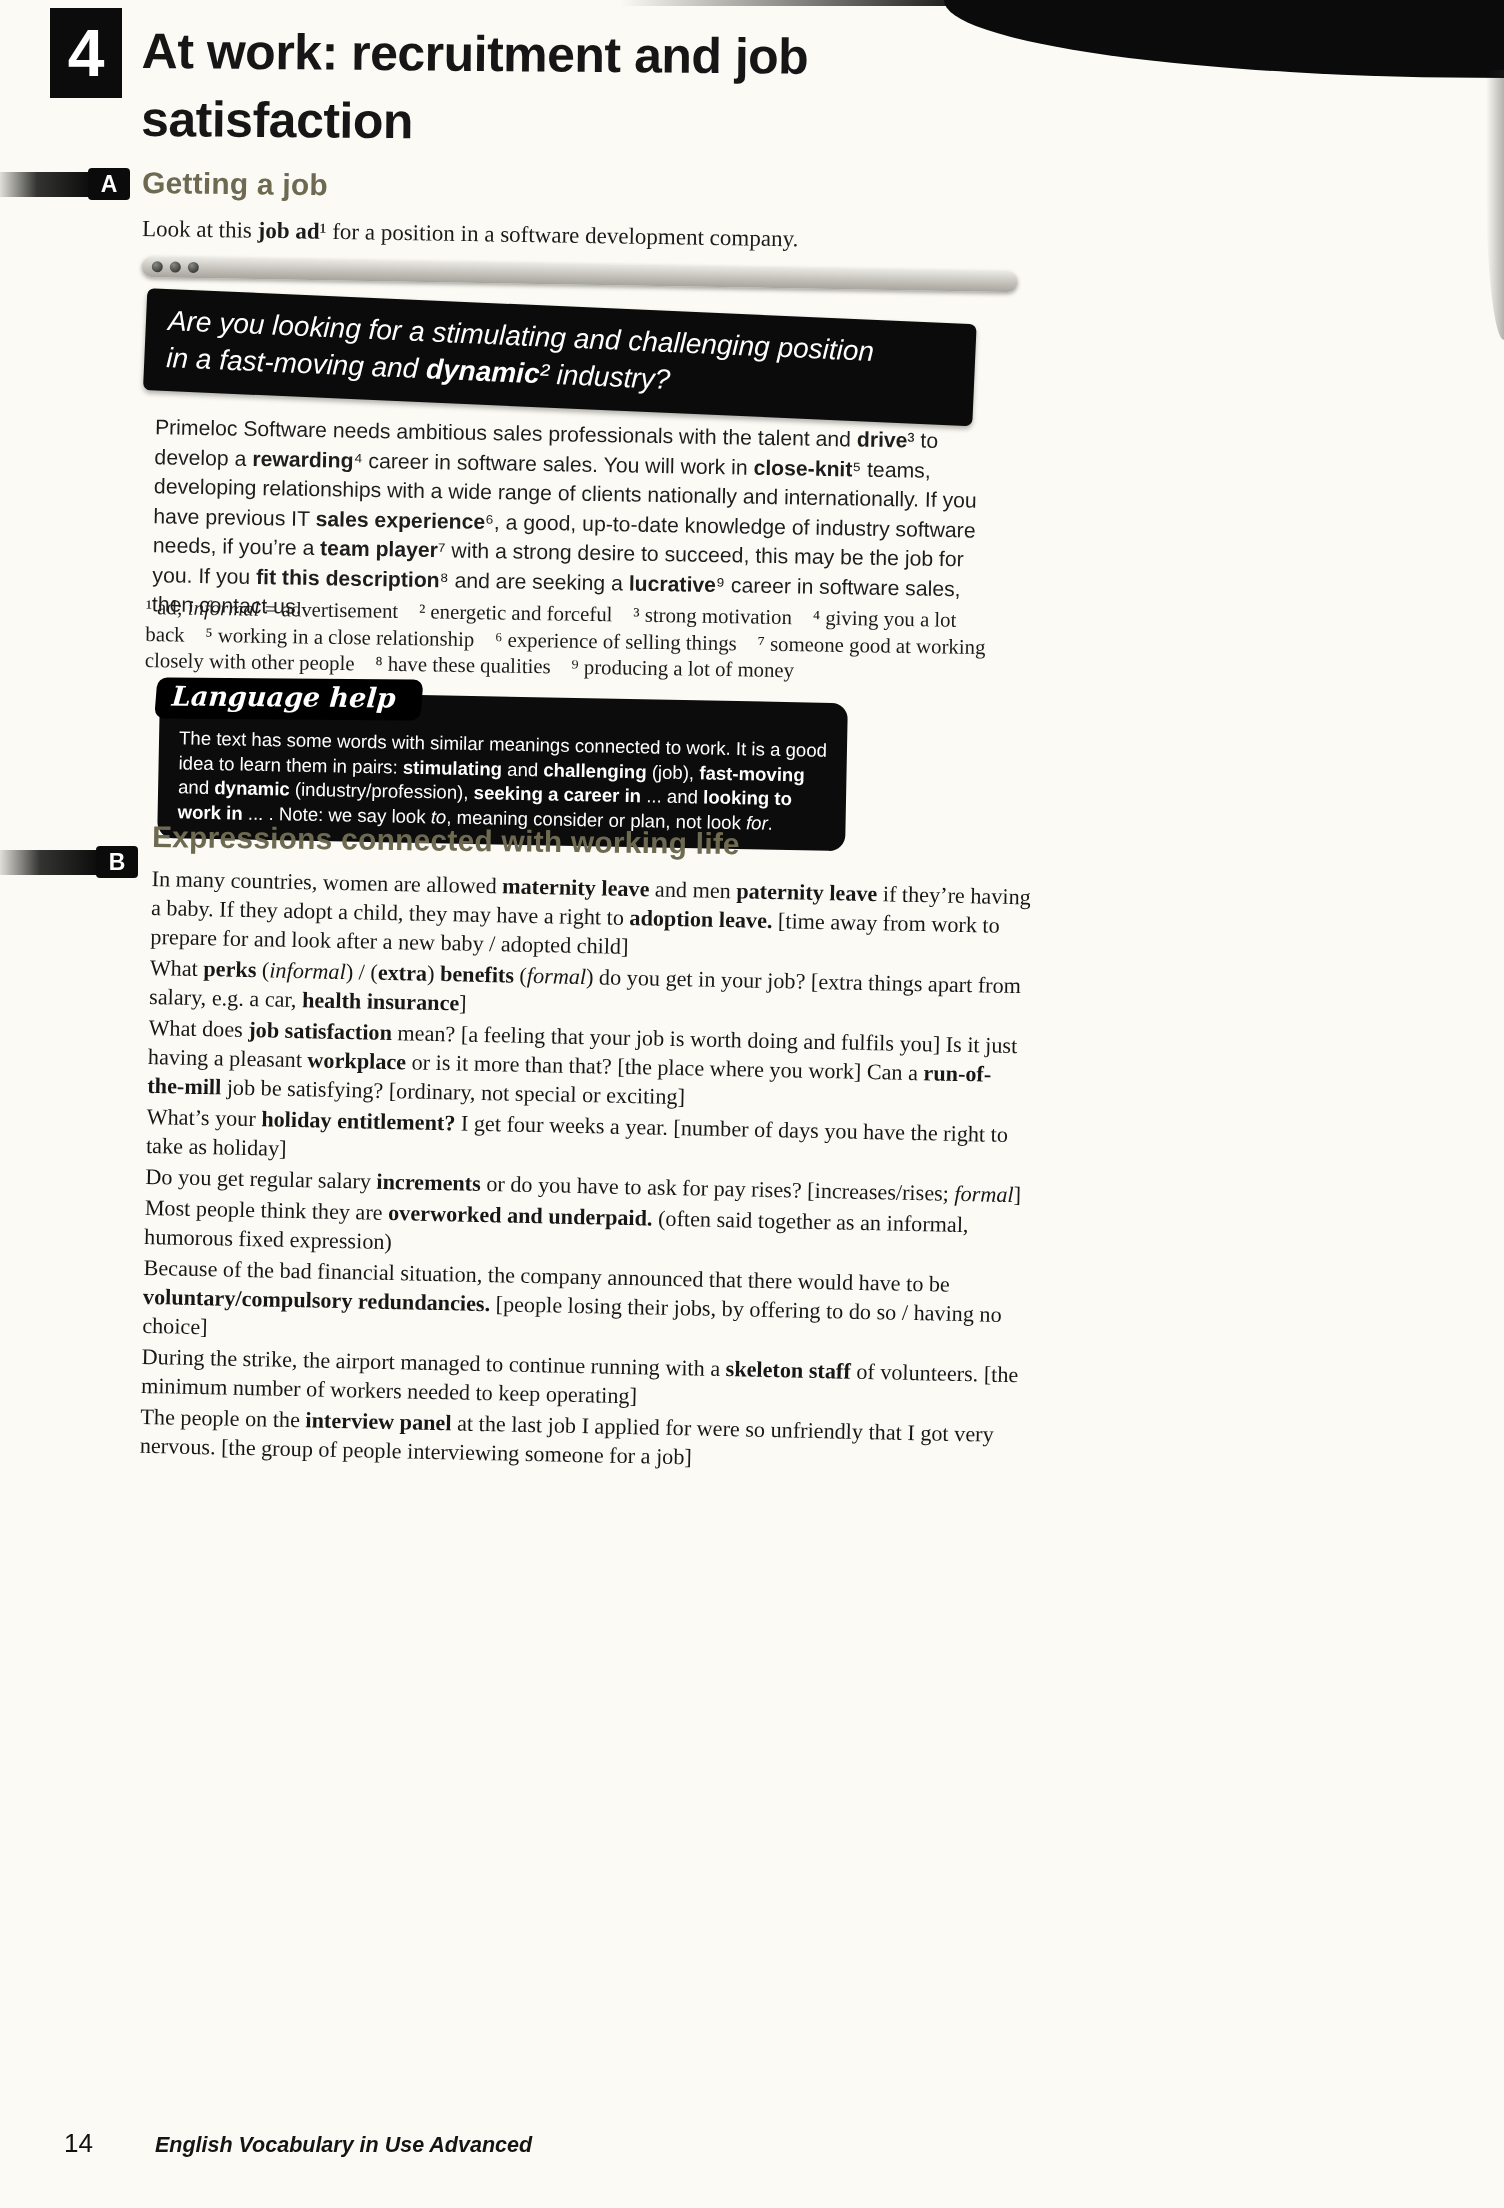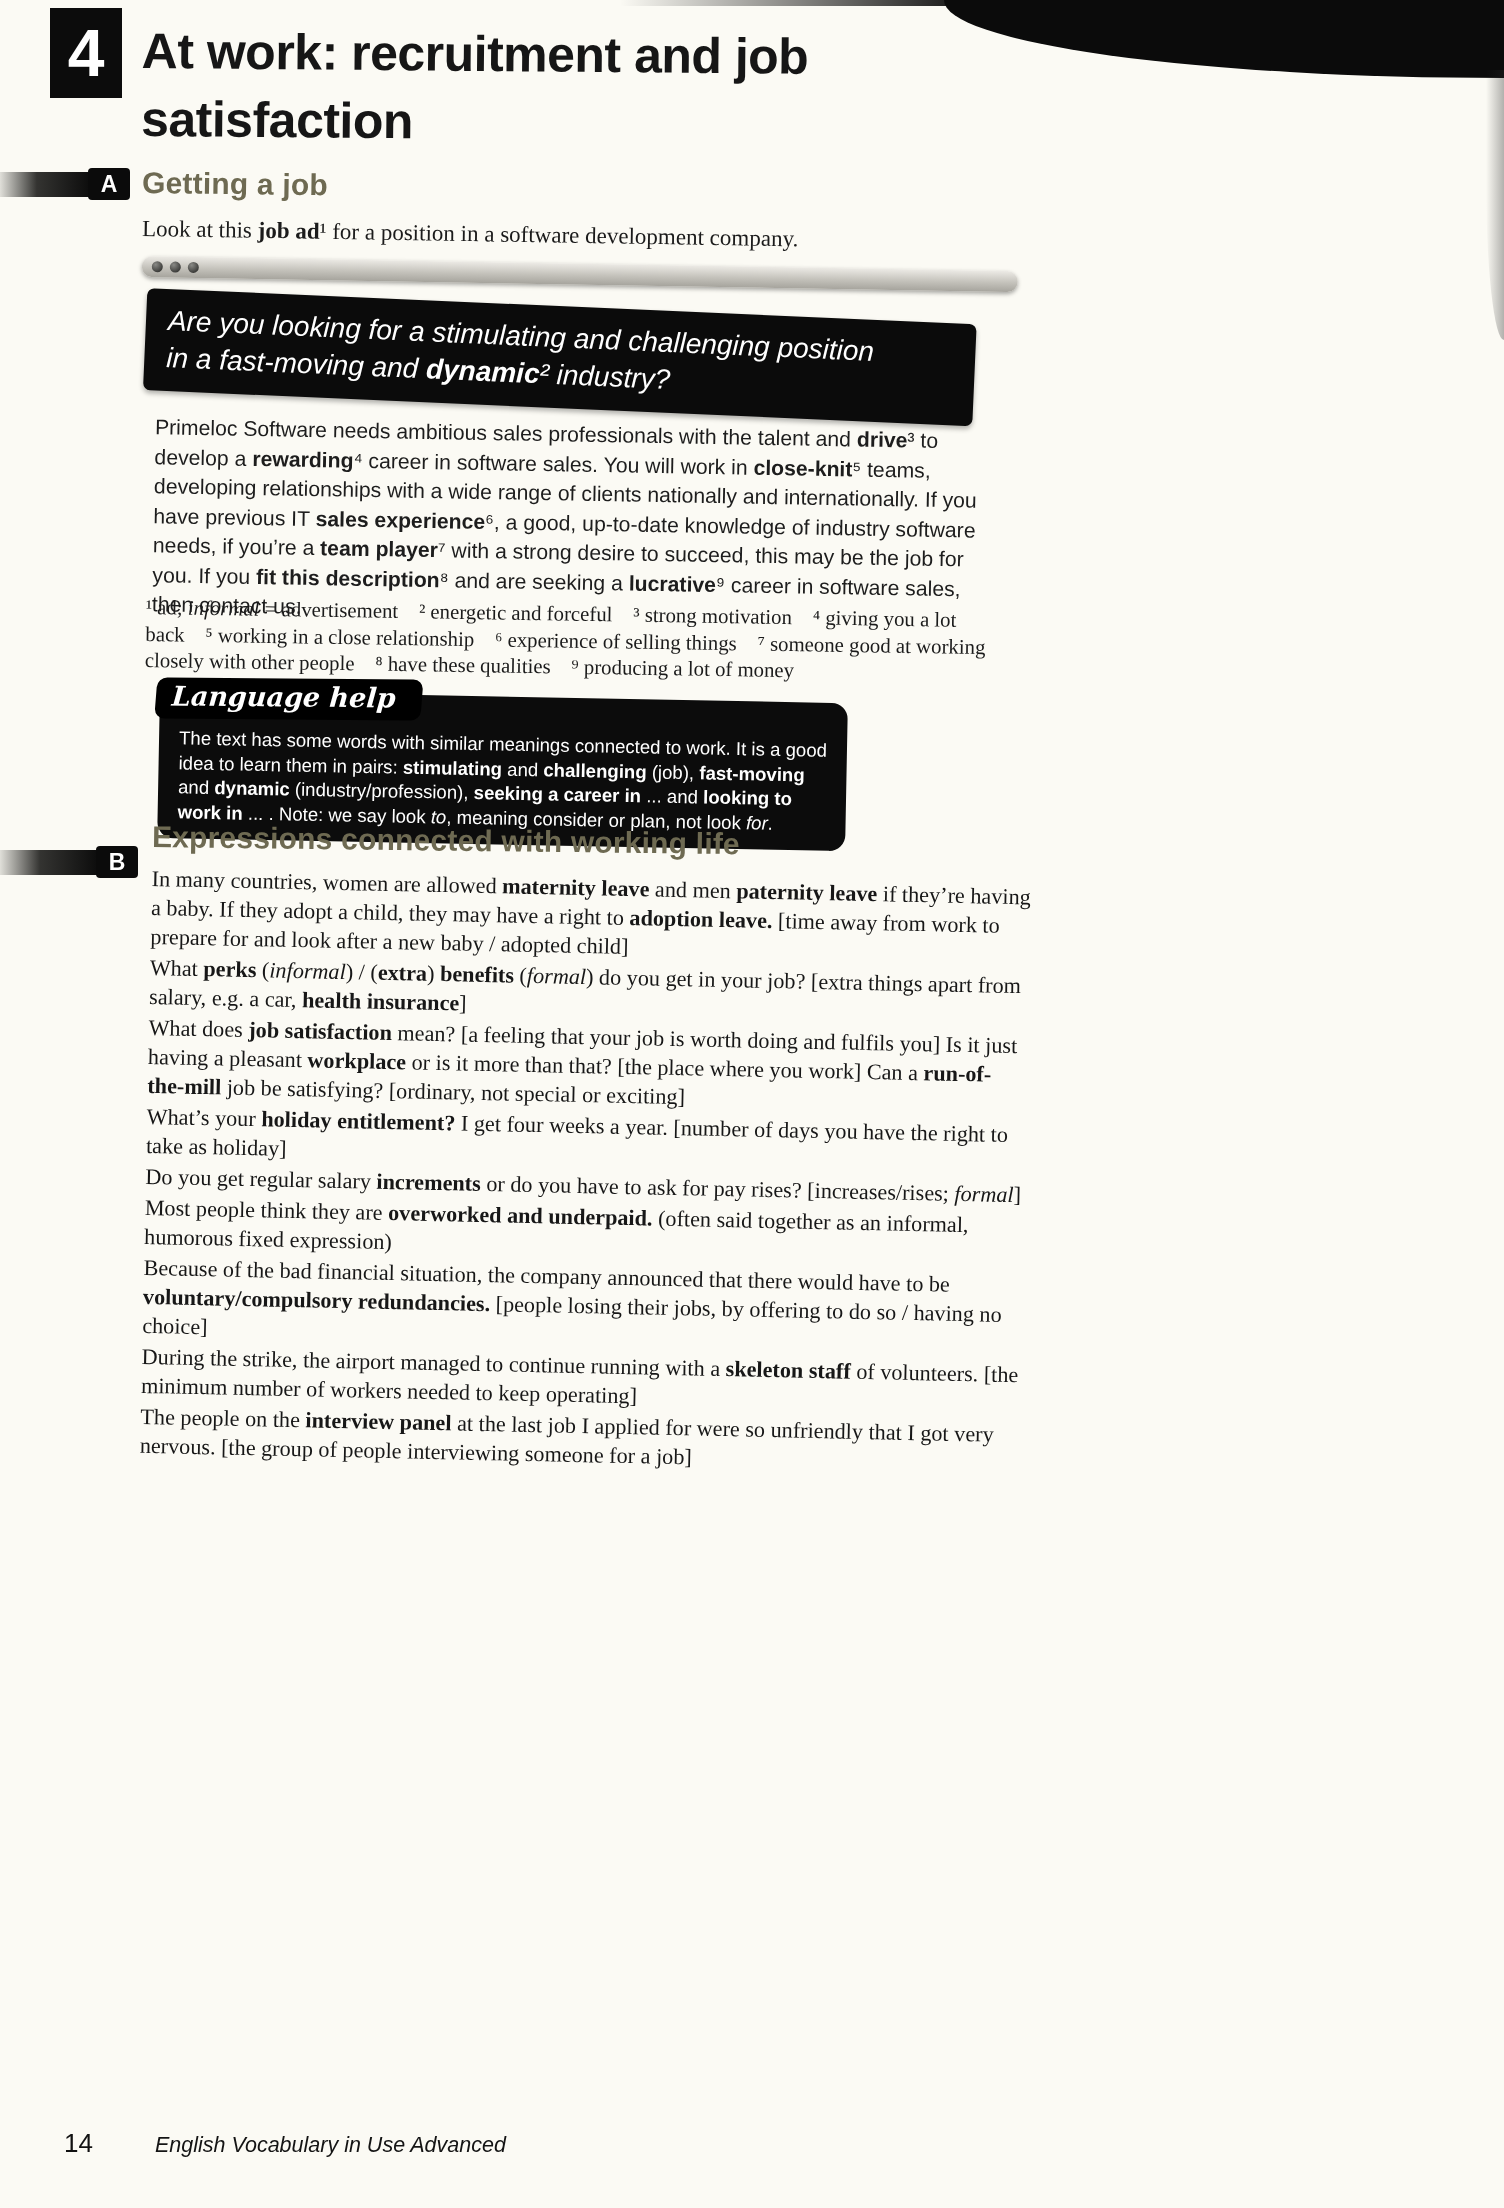--- a/index.html
+++ b/index.html
@@ -76,21 +76,21 @@
   
   .section-b{position:absolute;top:820px;left:152px;width:1300px;}
   .section-b .heading{transform:rotate(0.7deg);transform-origin:left center;margin-bottom:10px;}
   .bpara-wrap{transform:rotate(1.2deg);transform-origin:left top;}
   .bpara{margin:0 0 2px 0;width:880px;font-size:22.2px;line-height:29px;color:#171717;}
 
   
   .footer{position:absolute;top:2128px;left:64px;display:flex;align-items:baseline;}
   .page-num{font-family:"Liberation Sans",sans-serif;font-weight:400;font-size:26px;color:#111;}
   .book-title{margin-left:62px;font-family:"Liberation Sans",sans-serif;font-style:italic;
-       font-weight:400;font-size:21.5px;color:#141414;}
+       font-weight:700;font-size:21.5px;color:#141414;}
 
   .st-b{font-weight:700;}
   .st-i{font-style:italic;}
 </style>
 </head>
 <body>
 
 <div class="page">
 
   <div class="top-strip"></div>

